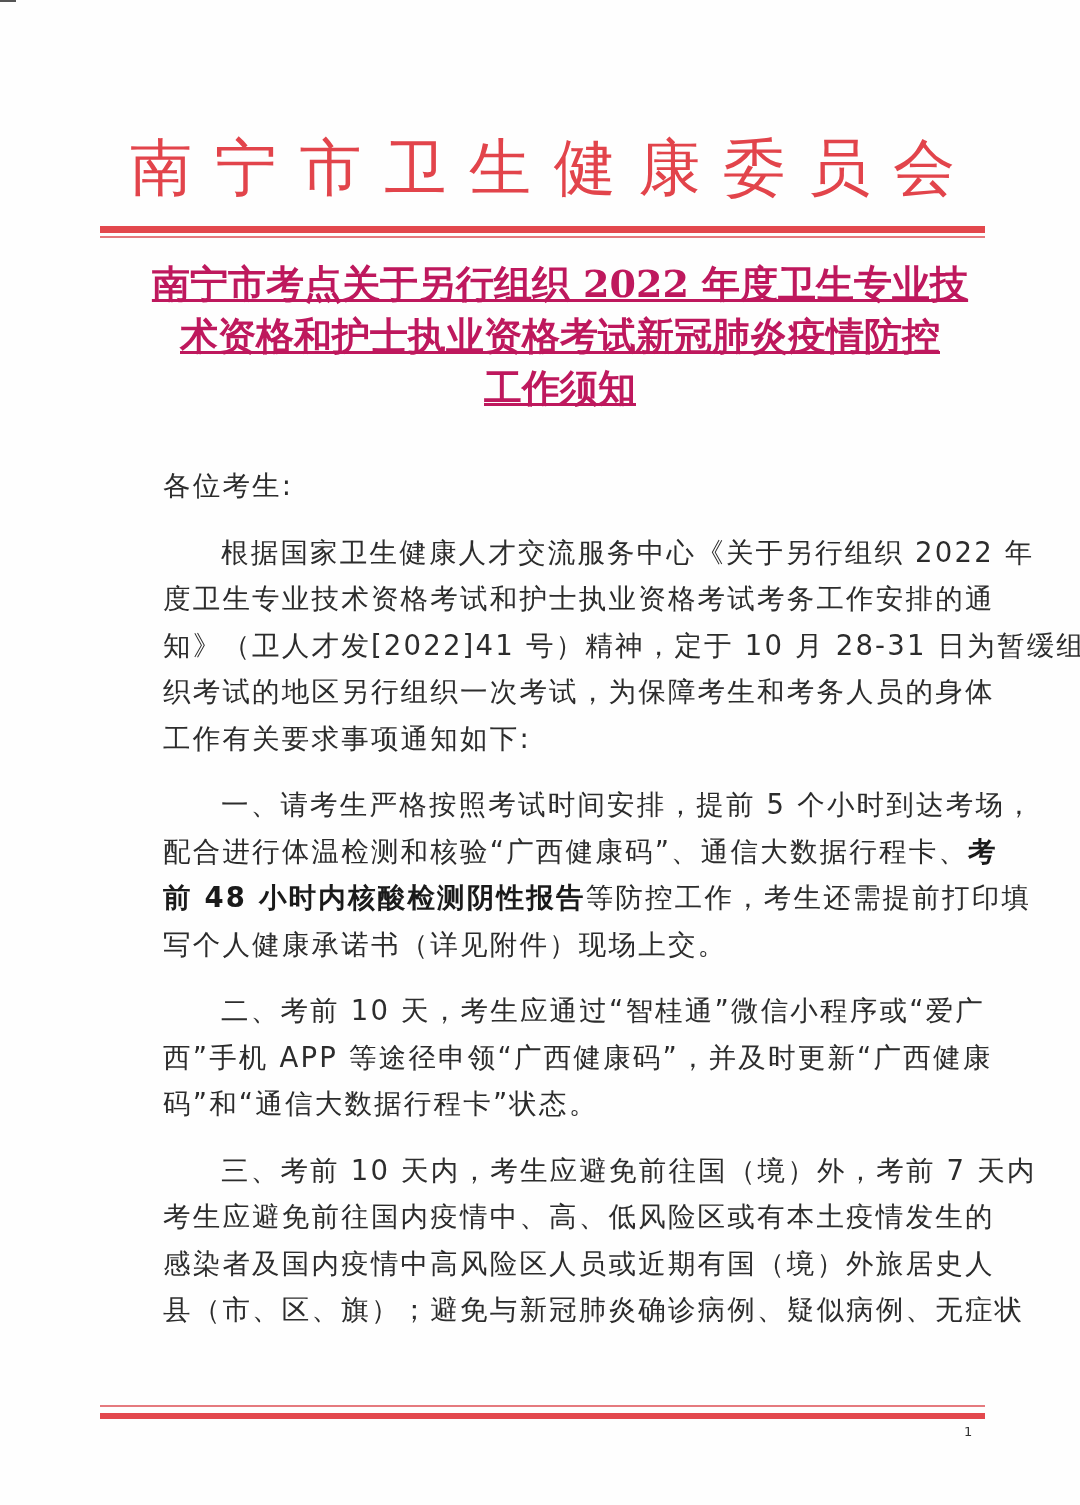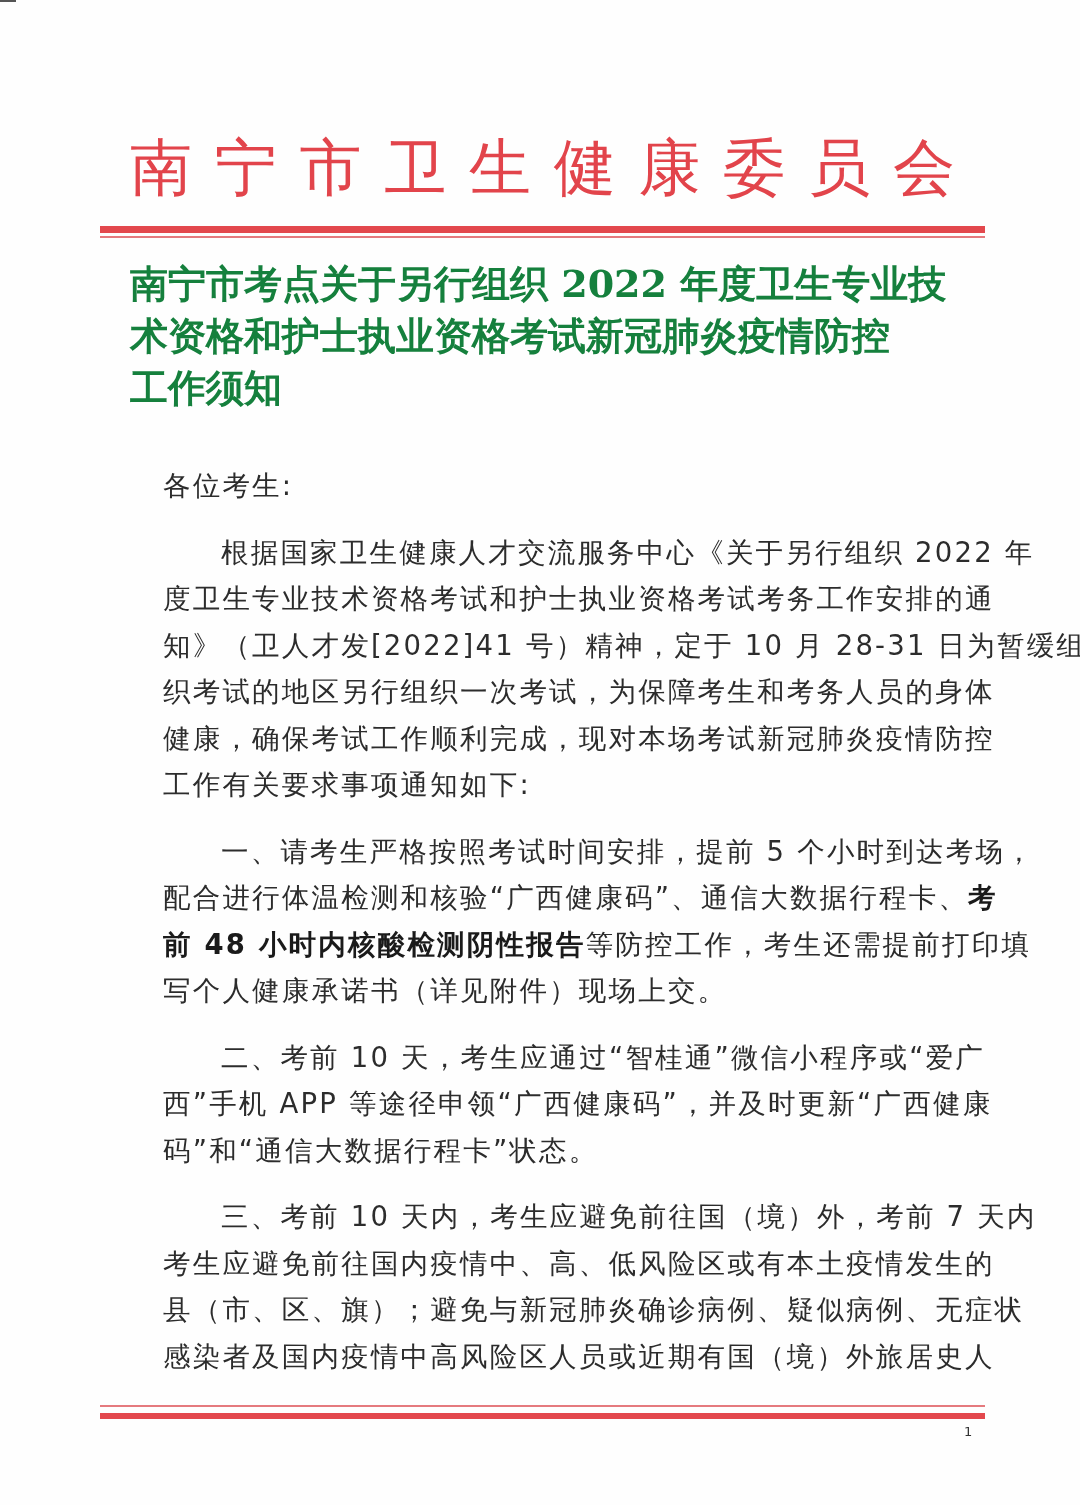--- a/index.html
+++ b/index.html
@@ -56,25 +56,27 @@
       left: 100px;
       width: 885px;
       height: 2px;
       background: #e57a7e;
     }
     .title {
       position: absolute;
       left: 130px;
       top: 258px;
       width: 860px;
+      text-align: center;
       font-family: "DejaVu Serif", "Liberation Serif", serif;
       font-weight: bold;
       font-size: 38px;
       line-height: 52px;
-      color: #15803d;
+      color: #be185d;
+      text-decoration: underline;
     }
     .title div { white-space: nowrap; }
     .body-text {
       position: absolute;
       left: 163px;
       top: 462px;
       width: 830px;
       font-family: "DejaVu Sans", "Liberation Sans", sans-serif;
       font-size: 27.5px;
       line-height: 46.5px;
@@ -123,34 +125,33 @@
     <div>工作须知</div>
   </div>
 
   <div class="body-text">
     <div class="line">各位考生:</div>
 
     <div class="line indent">根据国家卫生健康人才交流服务中心《关于另行组织 2022 年</div>
     <div class="line">度卫生专业技术资格考试和护士执业资格考试考务工作安排的通</div>
     <div class="line">知》（卫人才发[2022]41 号）精神，定于 10 月 28-31 日为暂缓组</div>
     <div class="line">织考试的地区另行组织一次考试，为保障考生和考务人员的身体</div>
-    <div class="line">健康，确保考试工作顺利完成，现对本场考试新冠肺炎疫情防控</div>
     <div class="line">工作有关要求事项通知如下:</div>
 
     <div class="line indent">一、请考生严格按照考试时间安排，提前 5 个小时到达考场，</div>
     <div class="line"><span>配合进行体温检测和核验“广西健康码”、通信大数据行程卡、</span><b>考</b></div>
     <div class="line"><b>前 48 小时内核酸检测阴性报告</b><span>等防控工作，考生还需提前打印填</span></div>
     <div class="line">写个人健康承诺书（详见附件）现场上交。</div>
 
     <div class="line indent">二、考前 10 天，考生应通过“智桂通”微信小程序或“爱广</div>
     <div class="line">西”手机 APP 等途径申领“广西健康码”，并及时更新“广西健康</div>
     <div class="line">码”和“通信大数据行程卡”状态。</div>
 
     <div class="line indent">三、考前 10 天内，考生应避免前往国（境）外，考前 7 天内</div>
     <div class="line">考生应避免前往国内疫情中、高、低风险区或有本土疫情发生的</div>
+    <div class="line">感染者及国内疫情中高风险区人员或近期有国（境）外旅居史人</div>
     <div class="line">县（市、区、旗）；避免与新冠肺炎确诊病例、疑似病例、无症状</div>
-    <div class="line">感染者及国内疫情中高风险区人员或近期有国（境）外旅居史人</div>
   </div>
 
   <div class="rule-thin" style="top:1405px;"></div>
   <div class="rule-thick" style="top:1413px; height:6px;"></div>
   <div class="page-number">1</div>
 </div>
 
 </body></html>

